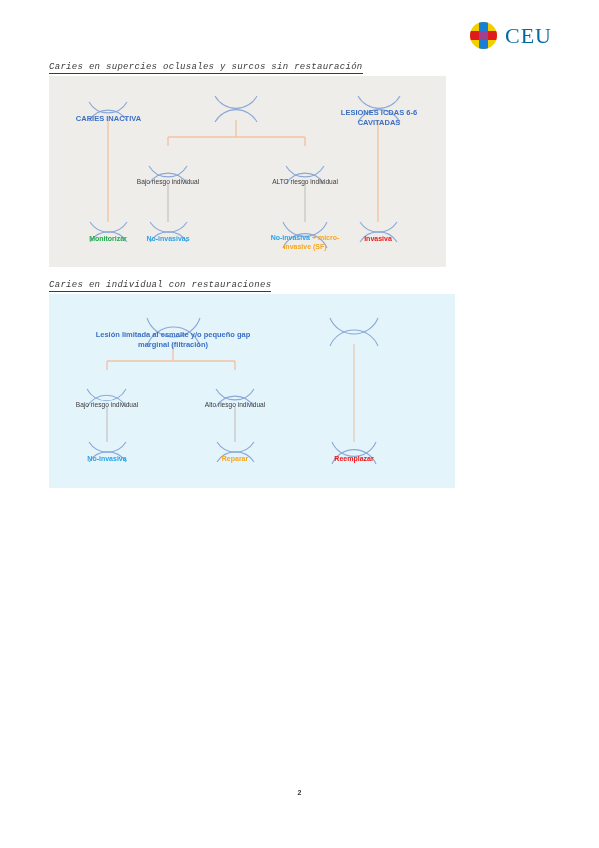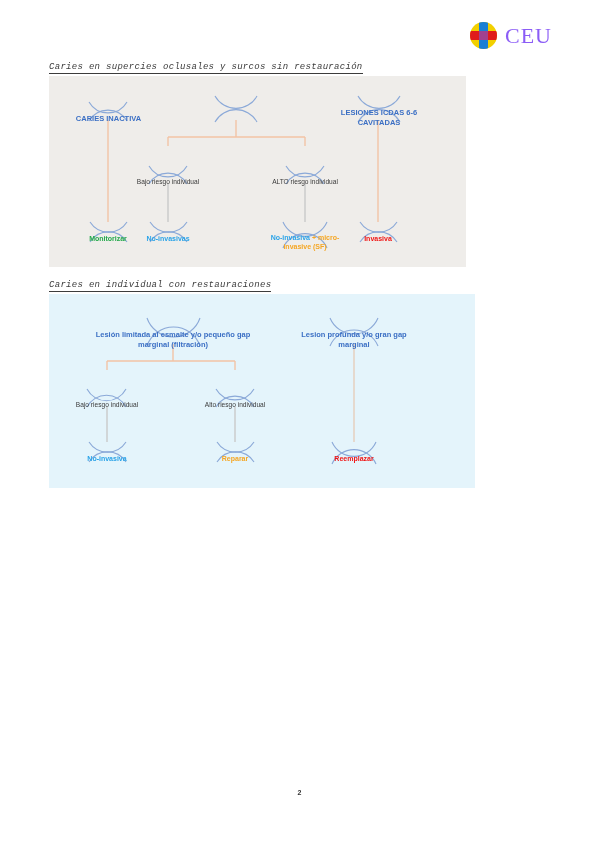--- a/index.html
+++ b/index.html
@@ -54,21 +54,21 @@
     left: 9px;
     top: 9px;
     width: 9px;
     height: 9px;
     background: #a0418f;
   }
   .logo-text {
     font-family: "Liberation Serif", serif;
     font-size: 22px;
     letter-spacing: 1px;
-    color: #8b5cf6;
+    color: #0369a1;
   }
 
   
   .section-title {
     position: absolute;
     left: 49px;
     font-family: Liberation Mono, monospace;
     font-style: italic;
     font-size: 9px;
     color: #3c3c3c;
@@ -77,21 +77,20 @@
     padding-bottom: 1px;
     white-space: nowrap;
   }
   #title-1 { top: 62px; }
   #title-2 { top: 280px; }
 
   
   .panel {
     position: absolute;
     left: 49px;
-    padding-left: 20px;
   }
   #panel-1 {
     top: 76px;
     width: 397px;
     height: 191px;
     background: #efedea;
   }
   #panel-2 {
     top: 294px;
     width: 406px;
@@ -280,24 +279,20 @@
         <path d="M 283 148 A 24 24 0 0 0 327 148"></path>
         <path d="M 283 170 A 24 24 0 0 1 327 170"></path>
       </g>
     </svg>
 
     <div class="node n-blue" style="left:30px; top:27px; width:188px;">
       <span class="node-label">Lesión limitada al esmalte y/o pequeño gap
 marginal (filtración)</span>
     </div>
 
-    <div class="node n-blue" style="left:241px; top:27px; width:128px;">
-      <span class="node-label">Lesion profunda y/o gran gap
-marginal</span>
-    </div>
 
     <div class="node n-gray" style="left:10px; top:99px; width:96px;">
       <span class="node-label">Bajo riesgo individual</span>
     </div>
 
     <div class="node n-gray" style="left:138px; top:99px; width:96px;">
       <span class="node-label">Alto riesgo individual</span>
     </div>
 
     <div class="node n-cyan" style="left:21px; top:152px; width:74px;">

